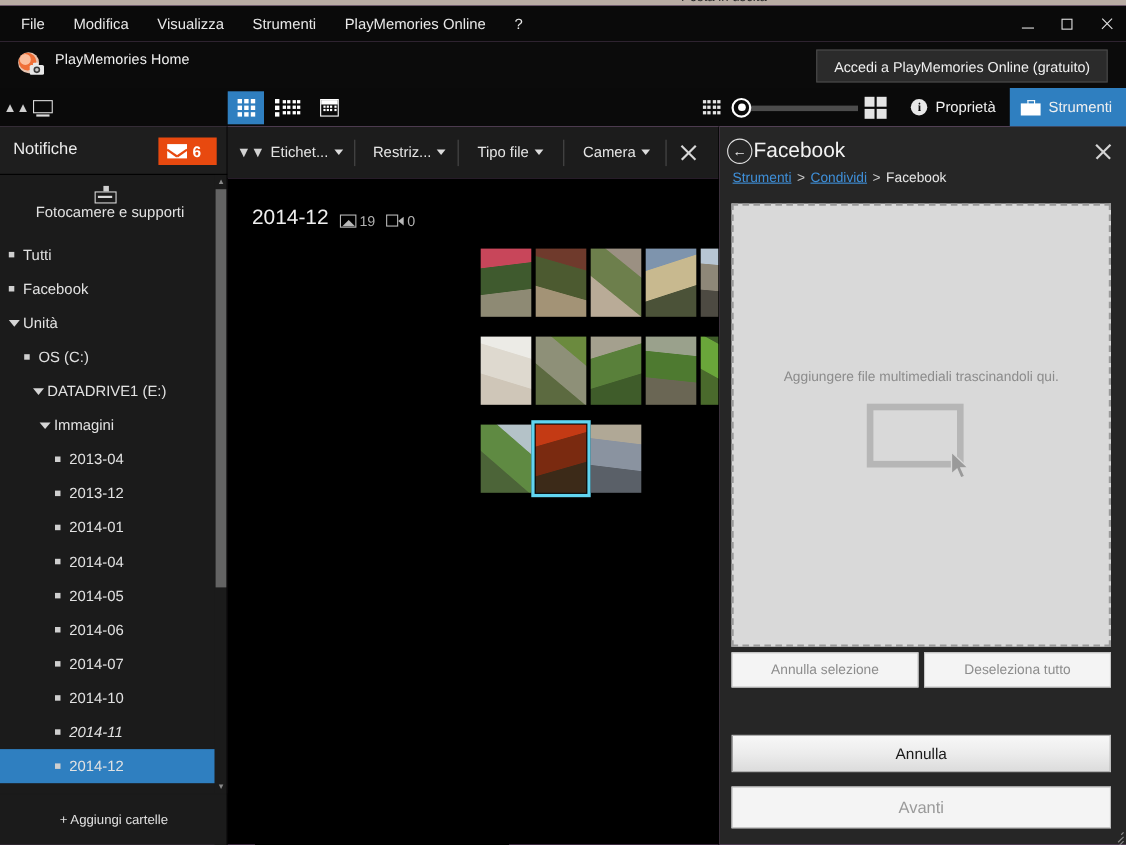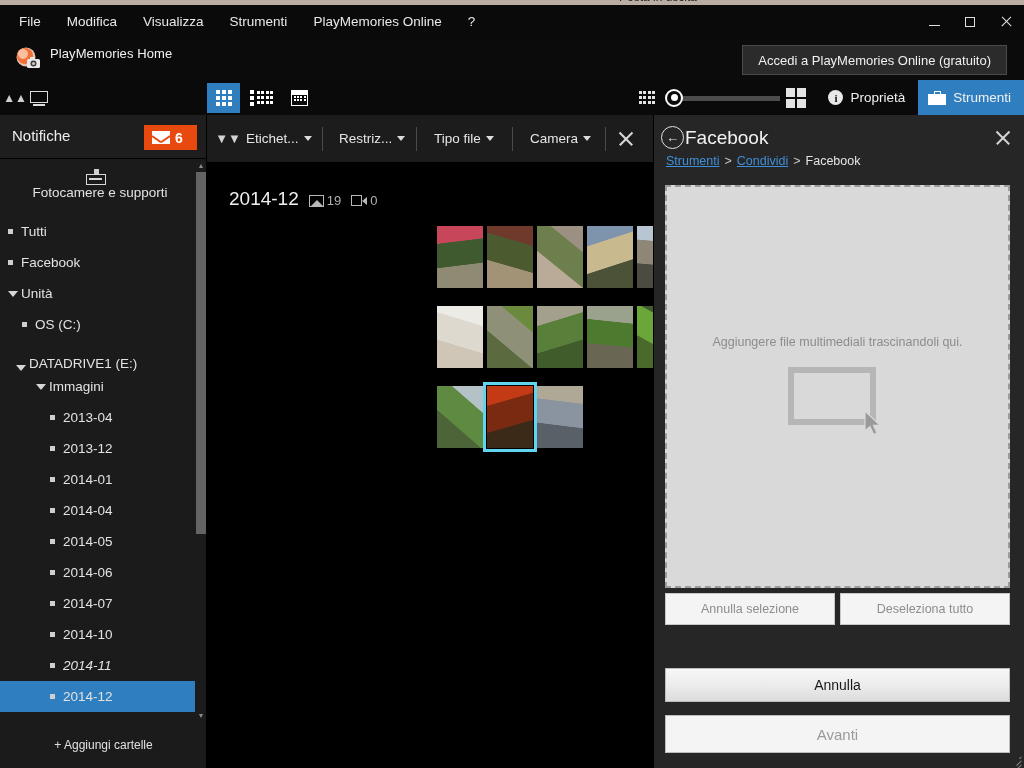--- a/index.html
+++ b/index.html
@@ -513,21 +513,21 @@
             <span>Facebook</span>
           </div>
           <div class="tree-row" style="padding-left: 8px;">
             <span class="caret"></span>
             <span>Unità</span>
           </div>
           <div class="tree-row" style="padding-left: 22px;">
             <span class="bullet"></span>
             <span>OS (C:)</span>
           </div>
-          <div class="tree-row" style="padding-left: 16px; align-items: flex-end;">
+          <div class="tree-row" style="padding-left: 30px;">
             <span class="caret"></span>
             <span>DATADRIVE1 (E:)</span>
           </div>
           <div class="tree-row" style="padding-left: 36px;">
             <span class="caret"></span>
             <span>Immagini</span>
           </div>
           <div class="tree-row" style="padding-left: 50px;">
             <span class="bullet"></span>
             <span>2013-04</span>

